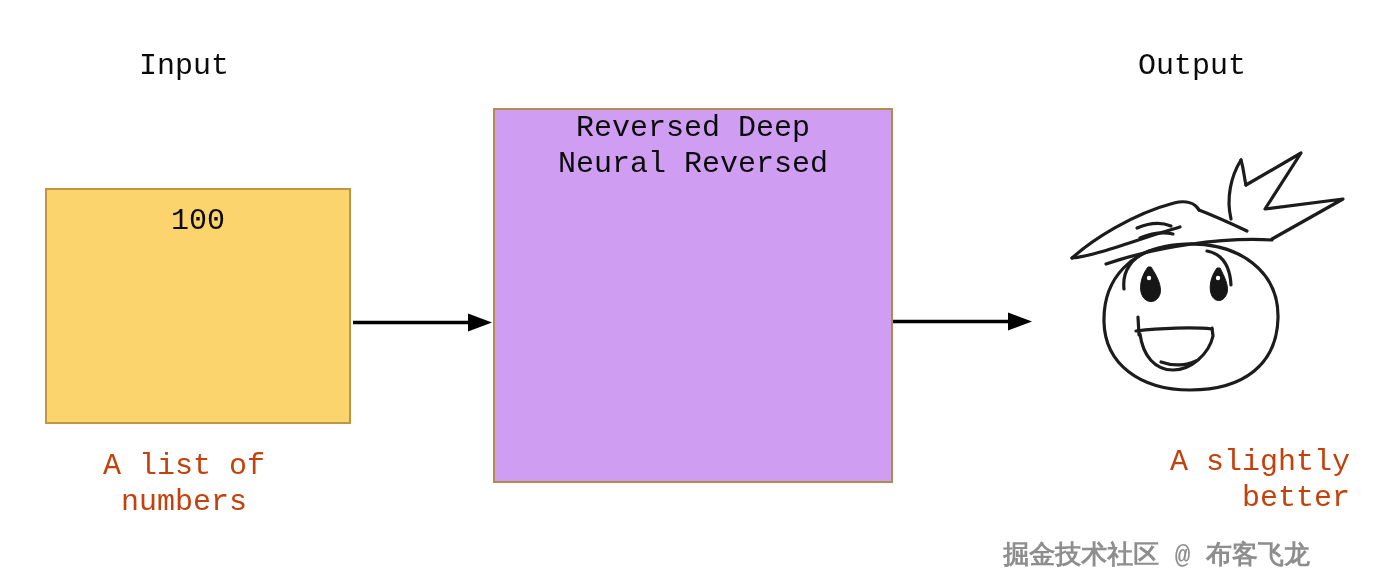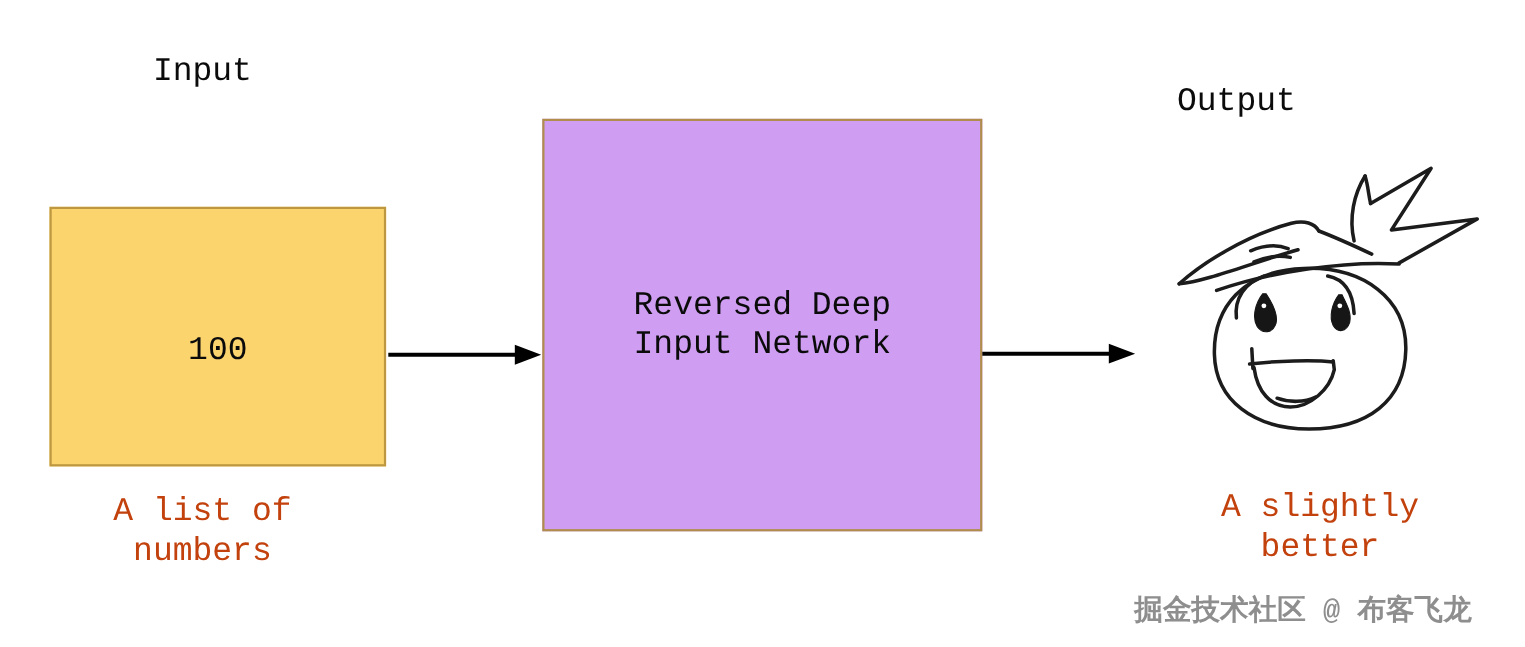--- a/index.html
+++ b/index.html
@@ -16,21 +16,20 @@
     position:absolute;
     font-size:30px;
     line-height:36px;
     text-align:center;
     color:#0b0b0b;
     white-space:nowrap;
   }
   .box{
     position:absolute;
     display:flex;
-    align-items:center;
     justify-content:center;
     text-align:center;
     font-size:30px;
     line-height:36px;
     color:#0b0b0b;
     box-sizing:border-box;
   }
   .box.yellow{
     left:45px;top:188px;width:306px;height:236px;
     background:var(--input-box-fill,#fbd46d);
@@ -51,21 +50,21 @@
     line-height:36px;
     text-align:center;
     color:#c2410c;
   }
   .face-svg{position:absolute;left:1060px;top:140px;}
   .sketch{fill:none;stroke:#1c1c1c;stroke-width:3.2;stroke-linecap:round;stroke-linejoin:round;}
   .sketch-fill{fill:#161616;stroke:#161616;stroke-width:1;}
   .glint{fill:#ffffff;stroke:none;}
   .watermark{
     position:absolute;
-    left:1026px;top:537px;width:312px;
+    left:998px;top:537px;width:312px;
     text-align:right;
     font-size:26px;
     font-weight:bold;
     color:var(--watermark-color,#8e8e8e);
     text-shadow:2px 2px 0 #ffffff,1px 1px 0 #ffffff;
     white-space:nowrap;
   }
 </style>
 </head>
 <body>
@@ -83,30 +82,30 @@
   <div class="caption" style="left:34px;top:448px;width:300px;">A list of numbers</div>
 
   <svg class="arrow" style="left:352px;top:307px;" width="142" height="30" viewBox="0 0 142 30">
     <line x1="1" y1="15.5" x2="119" y2="15.5"></line>
     <polygon points="116,6.5 140,15.5 116,24.5"></polygon>
   </svg>
 
   <div class="box purple">
     <div class="box-lines">
       <div>Reversed Deep</div>
-      <div>Input Network</div>
+      <div>Neural Reversed</div>
     </div>
   </div>
 
   <svg class="arrow" style="left:892px;top:306px;" width="142" height="30" viewBox="0 0 142 30">
     <line x1="1" y1="15.5" x2="119" y2="15.5"></line>
     <polygon points="116,6.5 140,15.5 116,24.5"></polygon>
   </svg>
 
-  <div class="label" style="left:1024px;top:48px;width:200px;margin-top:27px;">Output</div>
+  <div class="label" style="left:1092px;top:48px;width:200px;">Output</div>
 
   <svg class="face-svg" width="300" height="260" viewBox="0 0 300 260">
 
     <path class="sketch" d="M 44,182 C 43,140 70,106 125,104 C 180,102 219,132 218,178 C 217,224 184,250 130,250 C 80,250 45,224 44,182 Z"></path>
 
     <g>
       <path class="sketch" d="M 12,118 C 32,100 72,74 114,63 C 126,60 135,63 139,70"></path>
       <path class="sketch" d="M 12,118 C 36,116 78,99 120,87"></path>
       <path class="sketch" d="M 46,124 C 95,107 162,97 212,100"></path>
       <path class="sketch" d="M 139,70 C 152,75 170,83 187,91"></path>
@@ -130,19 +129,19 @@
     </g>
 
     <g>
       <path class="sketch" d="M 76,191 C 100,188 134,187 152,189"></path>
       <path class="sketch" d="M 78,177 L 79,195"></path>
       <path class="sketch" d="M 80,194 C 83,216 95,230 113,230 C 131,230 149,214 153,196 L 152,188"></path>
       <path class="sketch" d="M 101,222 C 112,226 126,226 136,221"></path>
     </g>
   </svg>
 
-  <div class="caption" style="left:1050px;top:444px;width:300px;">
+  <div class="caption" style="left:1050px;top:444px;width:300px;text-align:right;">
     <div>A slightly better</div>
   </div>
 
   <div class="watermark">掘金技术社区 @ 布客飞龙</div>
 
 </div>
 
 </body></html>

